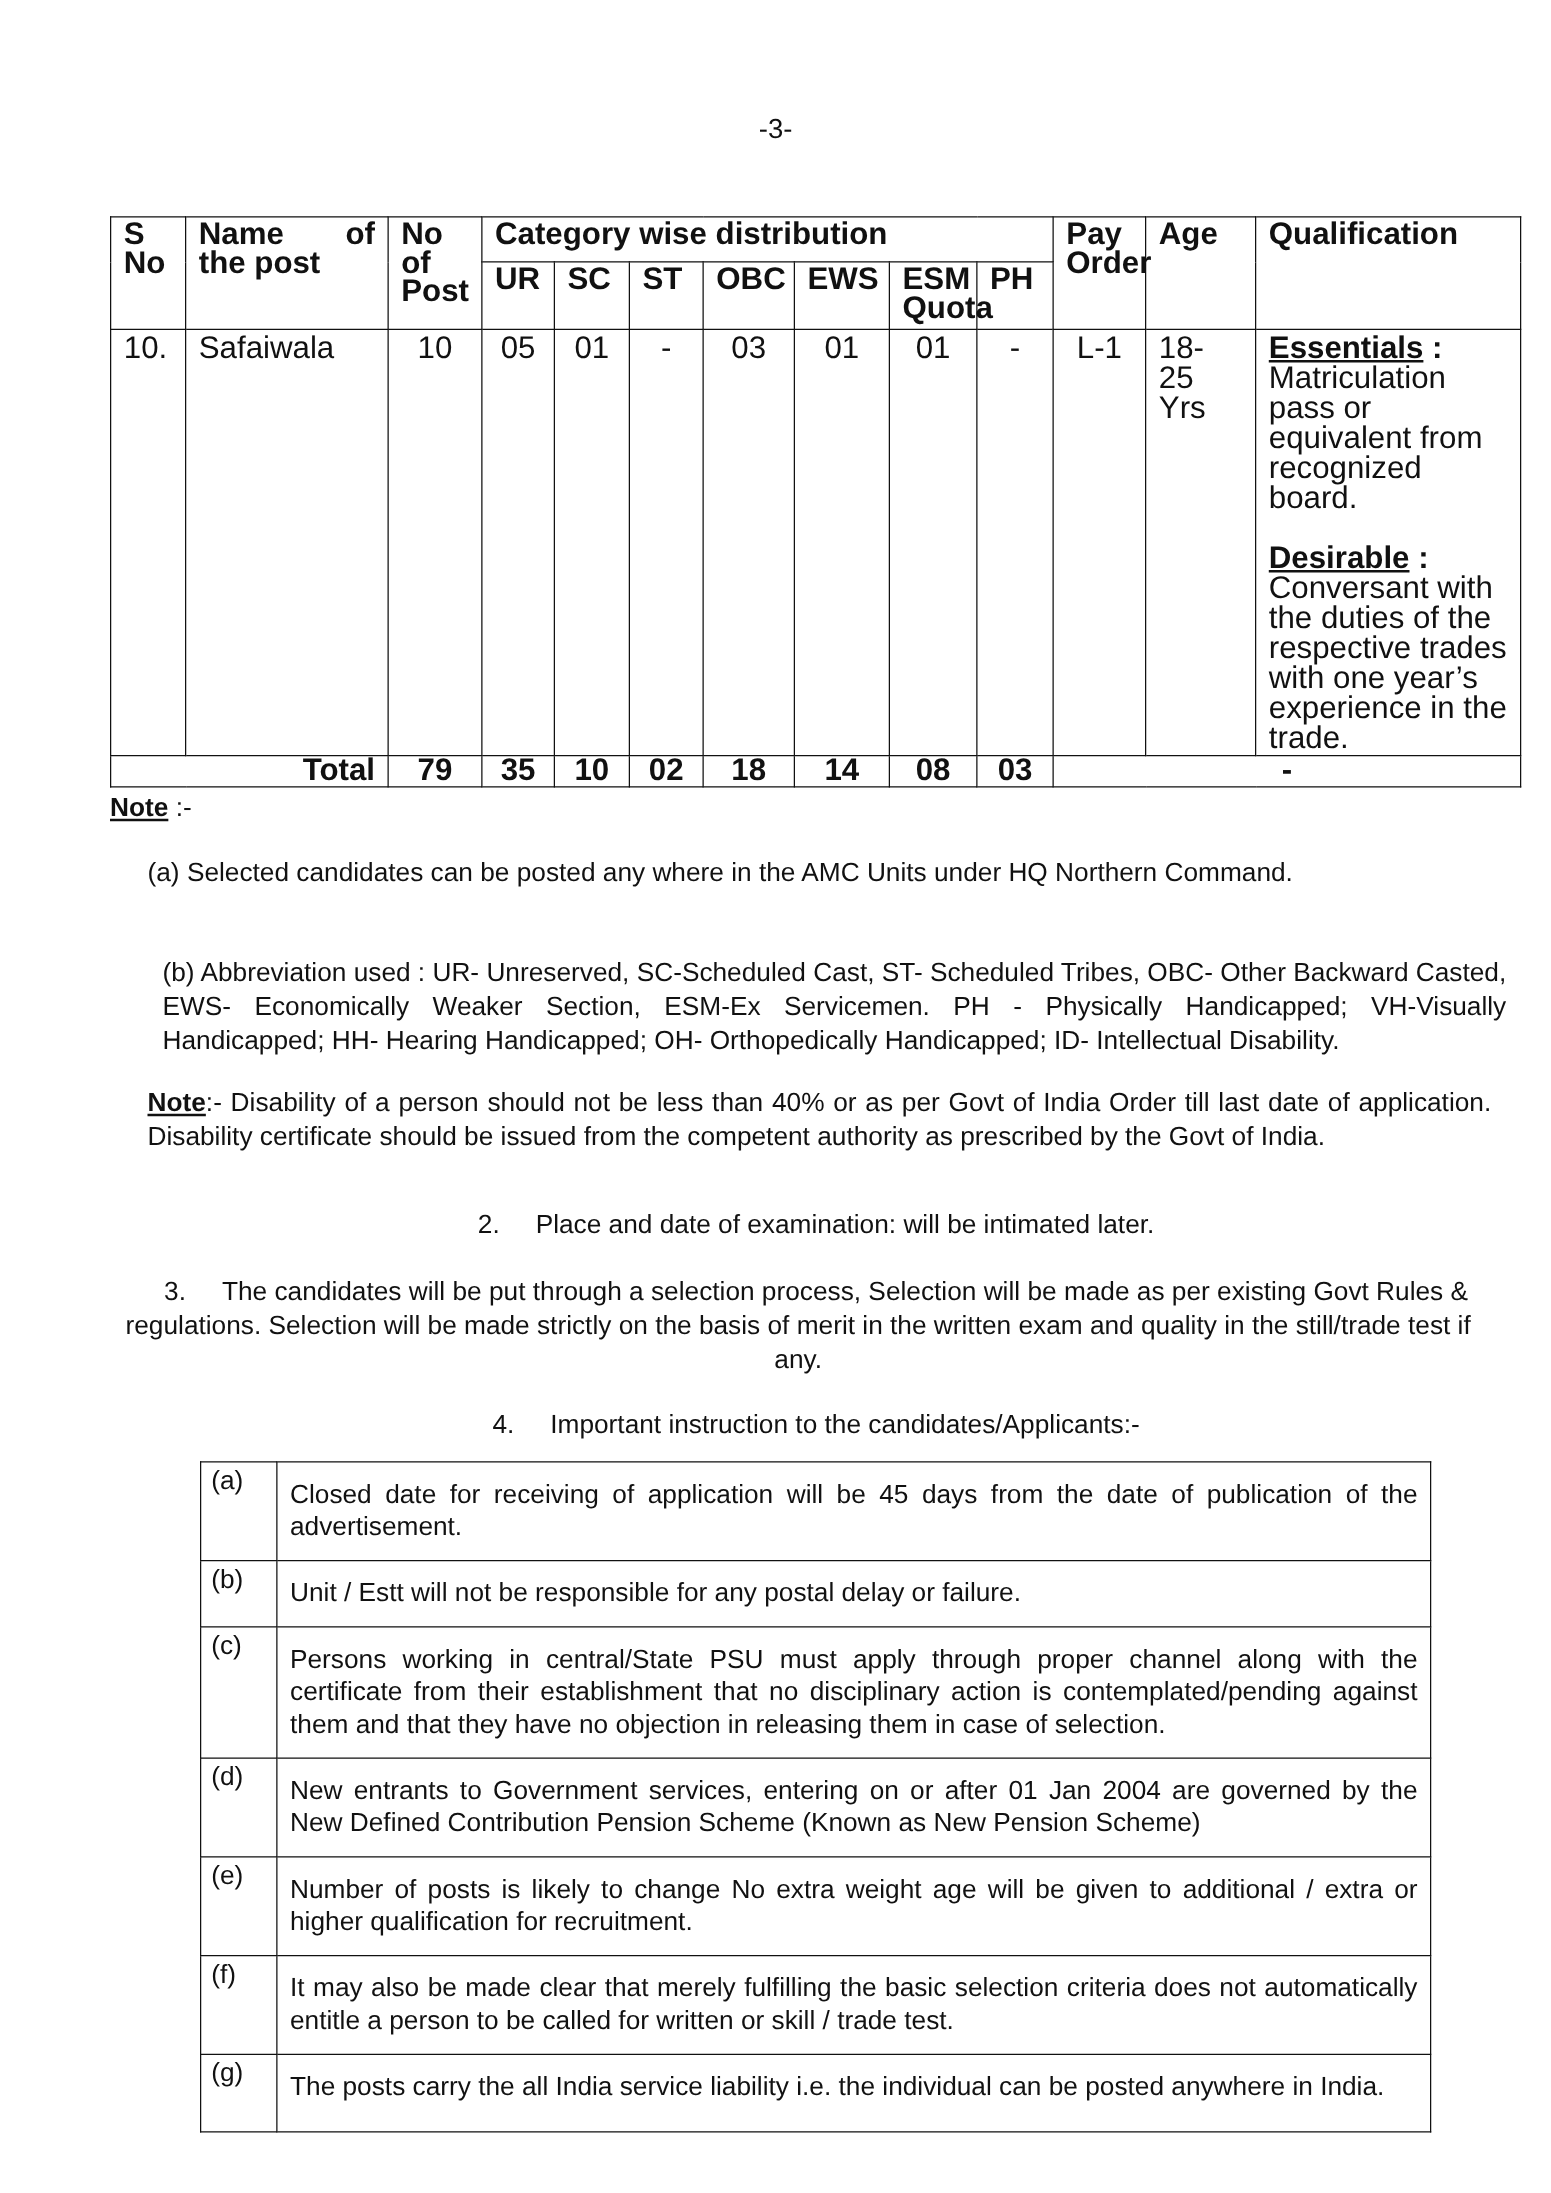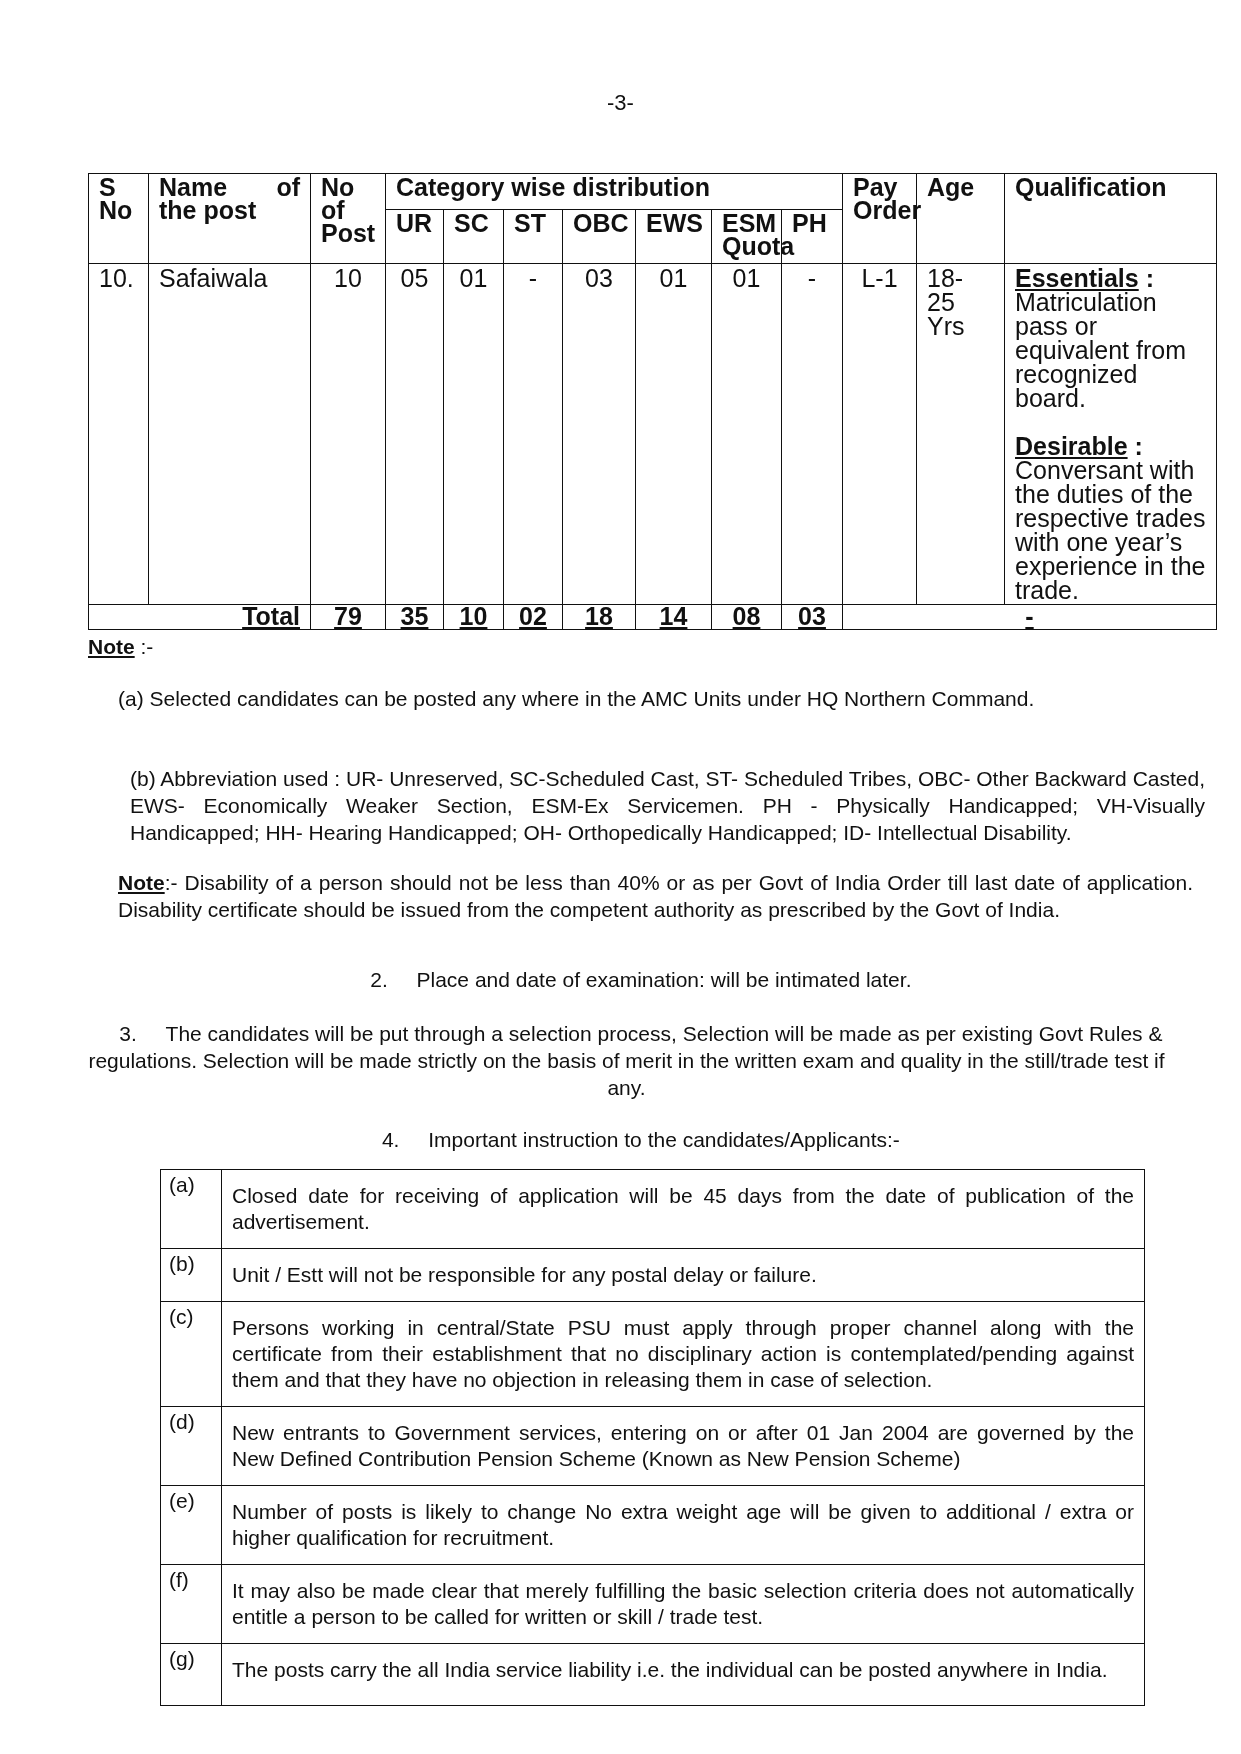--- a/index.html
+++ b/index.html
@@ -9,32 +9,32 @@
   .page-num { left: 0; width: 1241px; top: 90px; text-align: center; font-size: 22px; }
 
   
   table { border-collapse: collapse; position: absolute; table-layout: fixed; }
   td, th { border: 1.5px solid #111; vertical-align: top; padding: 0; }
   #posts-table { left: 88px; top: 173px; width: 1128px; font-size: 25px; }
   #posts-table th { font-weight: bold; text-align: left; padding: 2px 10px; line-height: 23px; }
   #posts-table th.center { text-align: left; }
   #posts-table td { padding: 2px 10px; line-height: 24px; }
   #posts-table td.c { text-align: center; }
-  #posts-table .total td { font-weight: bold; text-align: center; line-height: 21px; padding: 1px 4px; text-decoration: underline; }
+  #posts-table .total td { font-weight: bold; text-align: center; line-height: 21px; padding: 1px 4px; }
   #posts-table .total td.r { text-align: right; padding-right: 10px; }
   .u { text-decoration: underline; font-weight: bold; }
   .qual-gap { height: 24px; }
 
   
   .body-text { font-size: 21px; line-height: 27px; }
   .note-head { left: 88px; top: 633px; }
   .note-a { left: 118px; top: 685px; }
   .note-b { left: 130px; top: 737px; width: 1075px; text-align: justify; margin-top: 28px; }
   .note-dis { left: 118px; top: 869px; width: 1075px; text-align: justify; }
-  .para { left: 84px; width: 1085px; }
+  .para { left: 96px; width: 1085px; }
   .para .num { display: inline-block; width: 75px; }
   .p2 { top: 966px; }
   .p3 { top: 1020px; }
   .p4 { top: 1126px; }
 
   
   #instr-table { left: 160px; top: 1169px; width: 985px; font-size: 21px; }
   #instr-table th { font-weight: bold; line-height: 27px; padding: 2px 6px; }
   #instr-table td { line-height: 26px; padding: 13px 10px; }
   #instr-table td.ser { padding: 2px 8px; }

